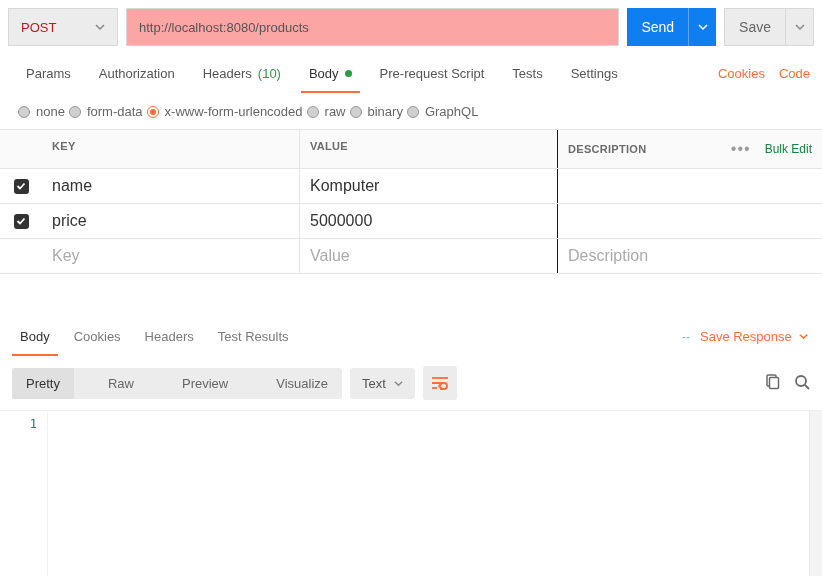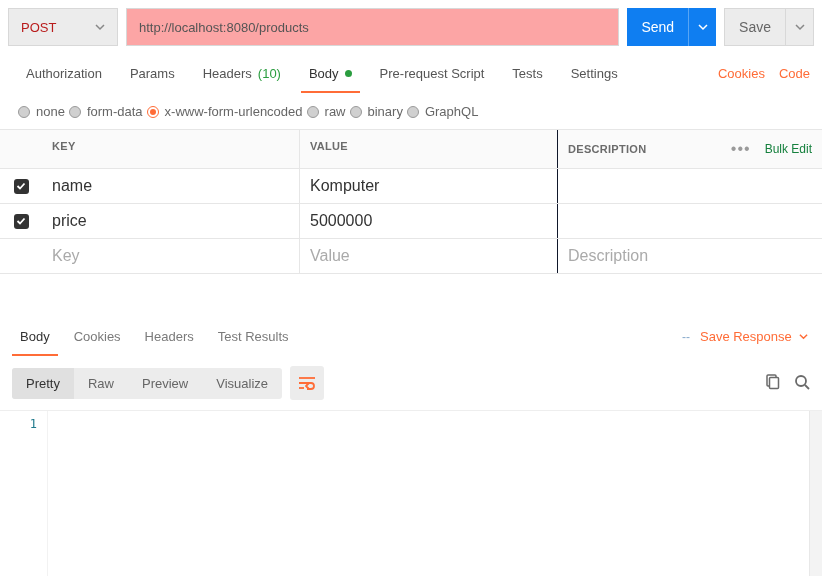--- a/index.html
+++ b/index.html
@@ -56,21 +56,21 @@
   .resp-section { position:absolute; left:0; right:0; top:316px; bottom:0; display:flex; flex-direction:column; border-top:1px solid #fff;}
   .resp-tabs { display:flex; align-items:center; padding:0 8px; }
   .rtab { padding:12px 12px; cursor:pointer; color:#7a7a7a; position:relative;}
   .rtab.active { color:#333; }
   .rtab.active::after { content:""; position:absolute; left:4px; right:4px; bottom:0; height:2px; background:#ff6c37;}
   .resp-right { margin-left:auto; display:flex; align-items:center; gap:10px; padding-right:6px;}
   .double-dash { color:#8ac; font-size:12px;}
   .chev-down { display:inline-block; }
 
   .resp-toolbar { display:flex; align-items:center; gap:8px; padding:10px 12px; }
-  .seg { display:flex; background:#ececec; border-radius:3px; overflow:hidden;}
+  .seg { display:flex; background:#ececec; border-radius:3px; overflow:hidden;gap:20px;}
   .seg-item { padding:8px 14px; cursor:pointer; color:#666; }
   .seg-item.active { background:#e0e0e0; color:#333;}
   .mini-select { display:flex; align-items:center; gap:8px; padding:8px 12px; background:#ececec; border-radius:3px; color:#555; cursor:pointer;}
   .wrap-btn { width:34px; height:34px; display:flex; align-items:center; justify-content:center; background:#ececec; border-radius:3px; cursor:pointer;}
   .wrap-btn svg { stroke:#ff6c37; }
   .toolbar-right { margin-left:auto; display:flex; gap:14px; color:#6a6a6a;}
   .icon-btn { cursor:pointer; }
 
   .editor { flex:1; display:flex; border-top:1px solid #eee; position:relative;}
   .gutter { width:48px; text-align:right; padding:6px 10px; color:#1f7a8c; font-family:Menlo,Consolas,monospace; font-size:12px; border-right:1px solid #f2f2f2;}
@@ -103,24 +103,24 @@
     <button class="btn btn-save-split">
       <svg width="10" height="10" viewBox="0 0 10 10">
           <path d="M1 3 L5 7 L9 3" stroke="#888" stroke-width="1.5" fill="none"></path>
         </svg>
     </button>
   </div>
 </div>
 
 <div class="tabs-row">
   <div class="tab">
+      <span>Params</span>
+    </div>
+  <div class="tab">
       <span>Authorization</span>
-    </div>
-  <div class="tab">
-      <span>Params</span>
     </div>
   <div class="tab">
     <span>Headers</span>
     <span class="count">(10)</span>
   </div>
   <div class="tab active">
     <span>Body</span>
     <span class="dot-green"></span>
   </div>
   <div class="tab">
@@ -230,20 +230,26 @@
     </div>
   </div>
 
   <div class="resp-toolbar">
     <div class="seg">
       <div class="seg-item active">Pretty</div>
       <div class="seg-item">Raw</div>
       <div class="seg-item">Preview</div>
       <div class="seg-item">Visualize</div>
     </div>
+    <div class="mini-select">
+      <span>Text</span>
+      <svg width="9" height="9" viewBox="0 0 10 10">
+          <path d="M1 3 L5 7 L9 3" fill="none" stroke="#888" stroke-width="1.6"></path>
+        </svg>
+    </div>
     <div class="wrap-btn">
       <svg width="18" height="16" viewBox="0 0 18 16" fill="none" stroke-width="1.8">
         <line x1="1" y1="3" x2="17" y2="3"></line>
         <path d="M1 8 H13 a3 3 0 0 1 0 6 H9"></path>
         <path d="M11 11 L8 14 L11 17" stroke-linejoin="round" transform="translate(0,-3)"></path>
         <line x1="1" y1="13" x2="6" y2="13"></line>
       </svg>
     </div>
     <div class="toolbar-right">
       <span class="icon-btn">

